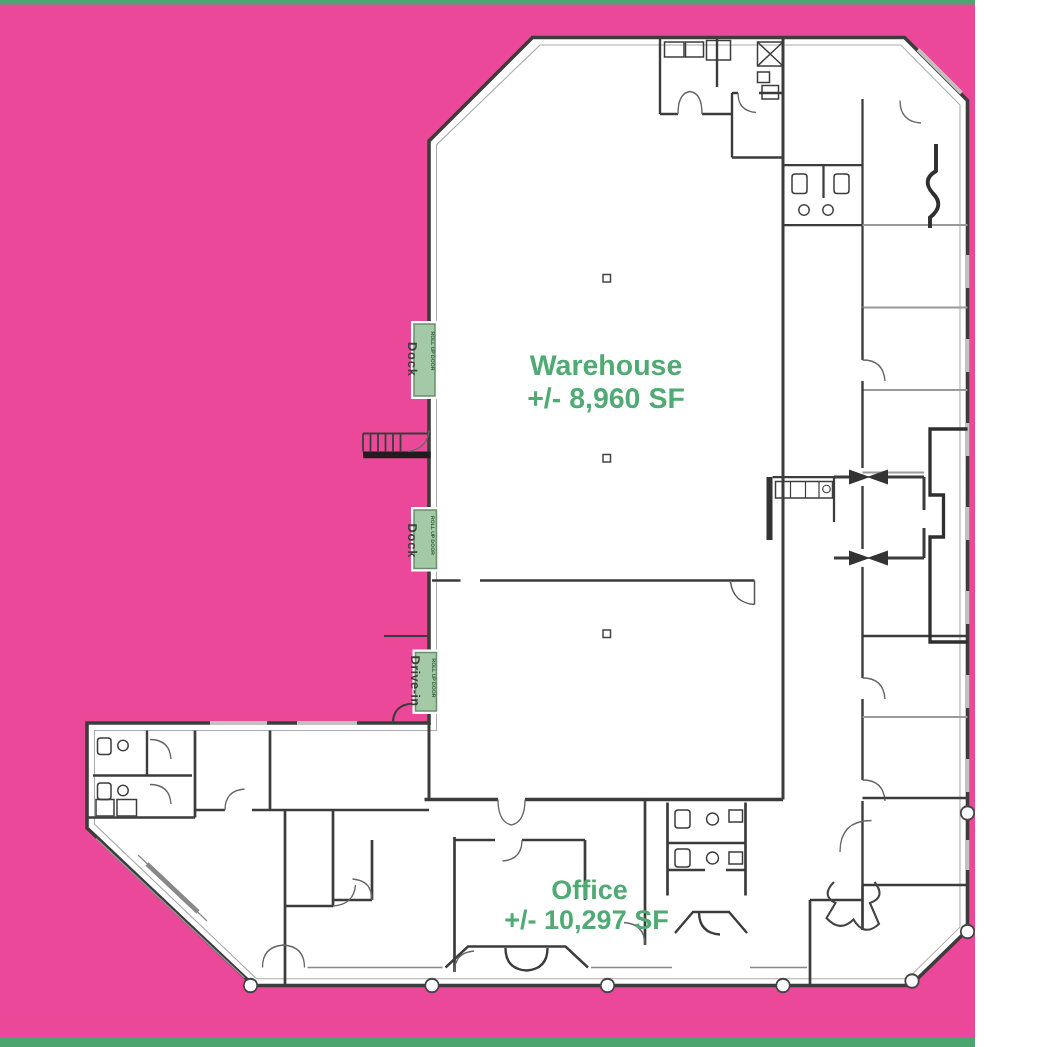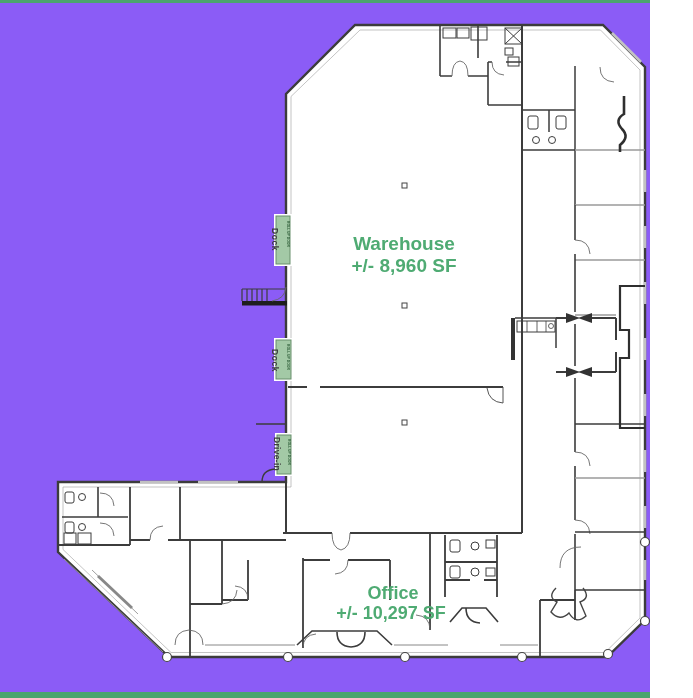--- a/index.html
+++ b/index.html
@@ -1,16 +1,16 @@
 <!DOCTYPE html>
 <html><head>
 <meta charset="utf-8">
 <style>
   html,body{margin:0;padding:0;background:#ffffff;}
-  .stage{position:relative;width:650px;height:698px;background:#8b5cf6;overflow:hidden;
+  .stage{position:relative;width:650px;height:698px;background:#ec4899;overflow:hidden;
          font-family:"Liberation Sans", sans-serif;}
   svg{position:absolute;left:0;top:0;}
   .lbl{font-family:"Liberation Sans", sans-serif;font-weight:bold;}
 </style>
 </head>
 <body>
 
 <div class="stage">
 <svg width="693" height="698" viewBox="0 0 693 698">
 

